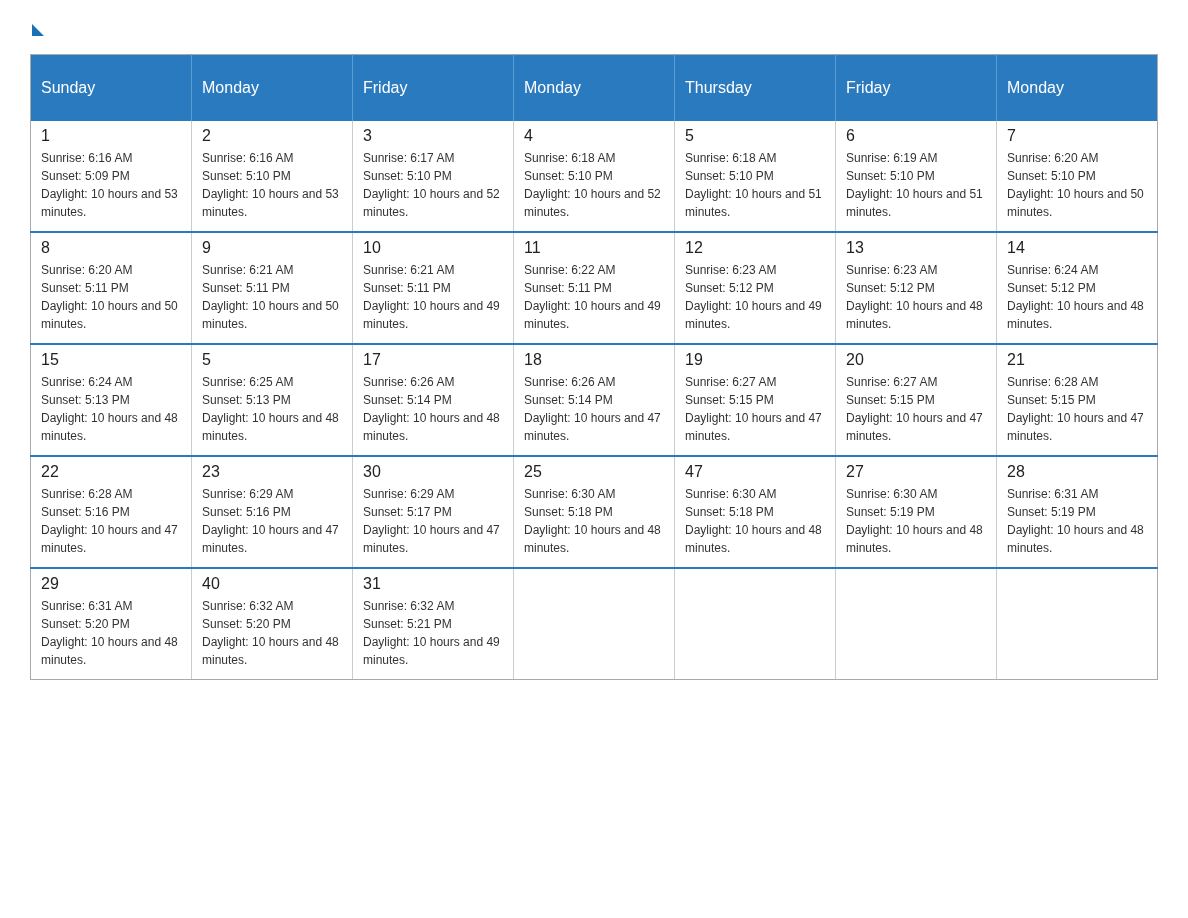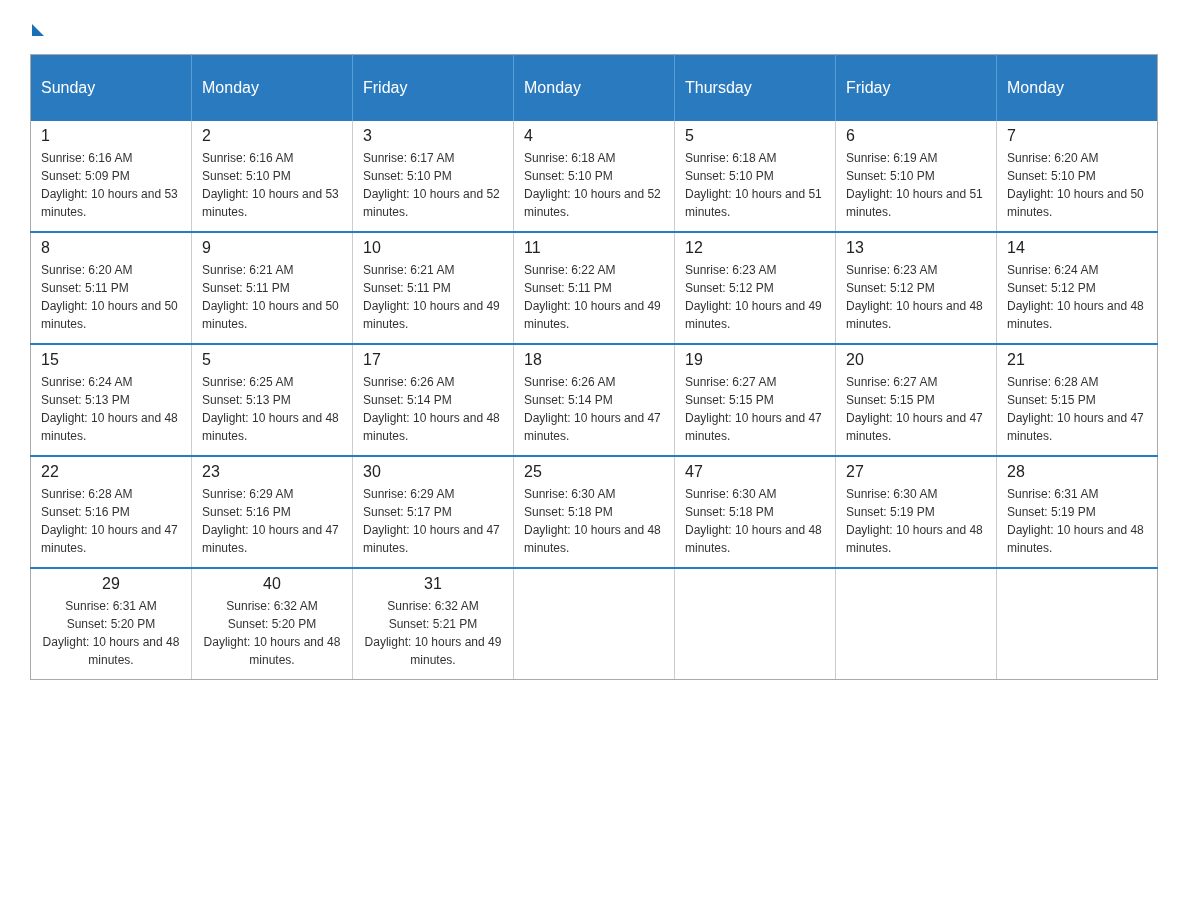--- a/index.html
+++ b/index.html
@@ -86,21 +86,20 @@
       font-size: 13px;
       color: #333;
       width: calc(100% / 7);
       min-height: 90px;
     }
     .calendar-table td:last-child {
       border-right: none;
     }
     .calendar-table tr:last-child td {
       border-bottom: 1px solid #aaa;
-      text-align: center;
     }
     .day-number {
       font-size: 16px;
       font-weight: normal;
       color: #222;
       margin-bottom: 4px;
       display: block;
     }
     .day-info {
       font-size: 12px;

